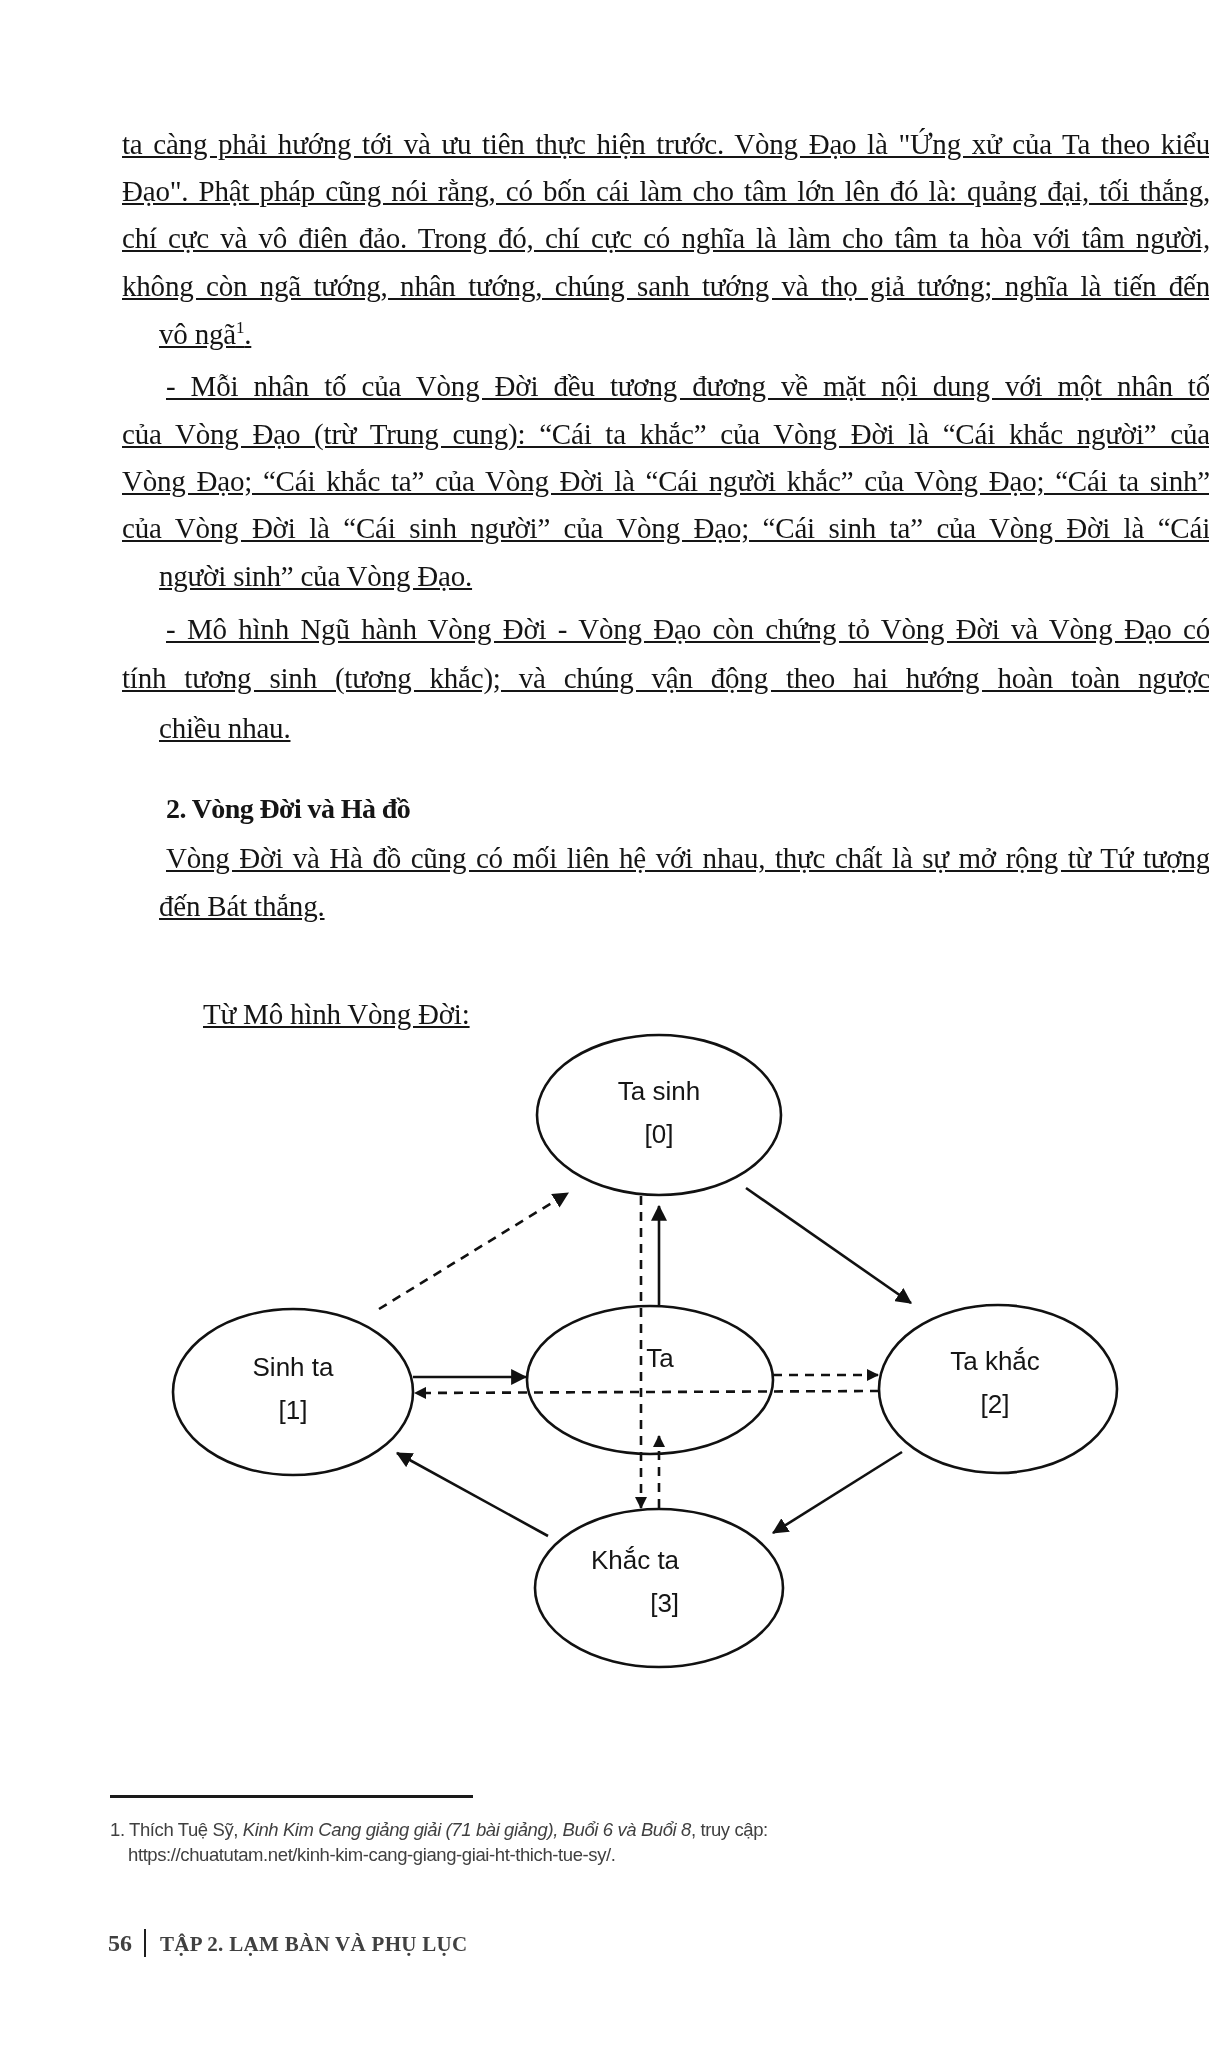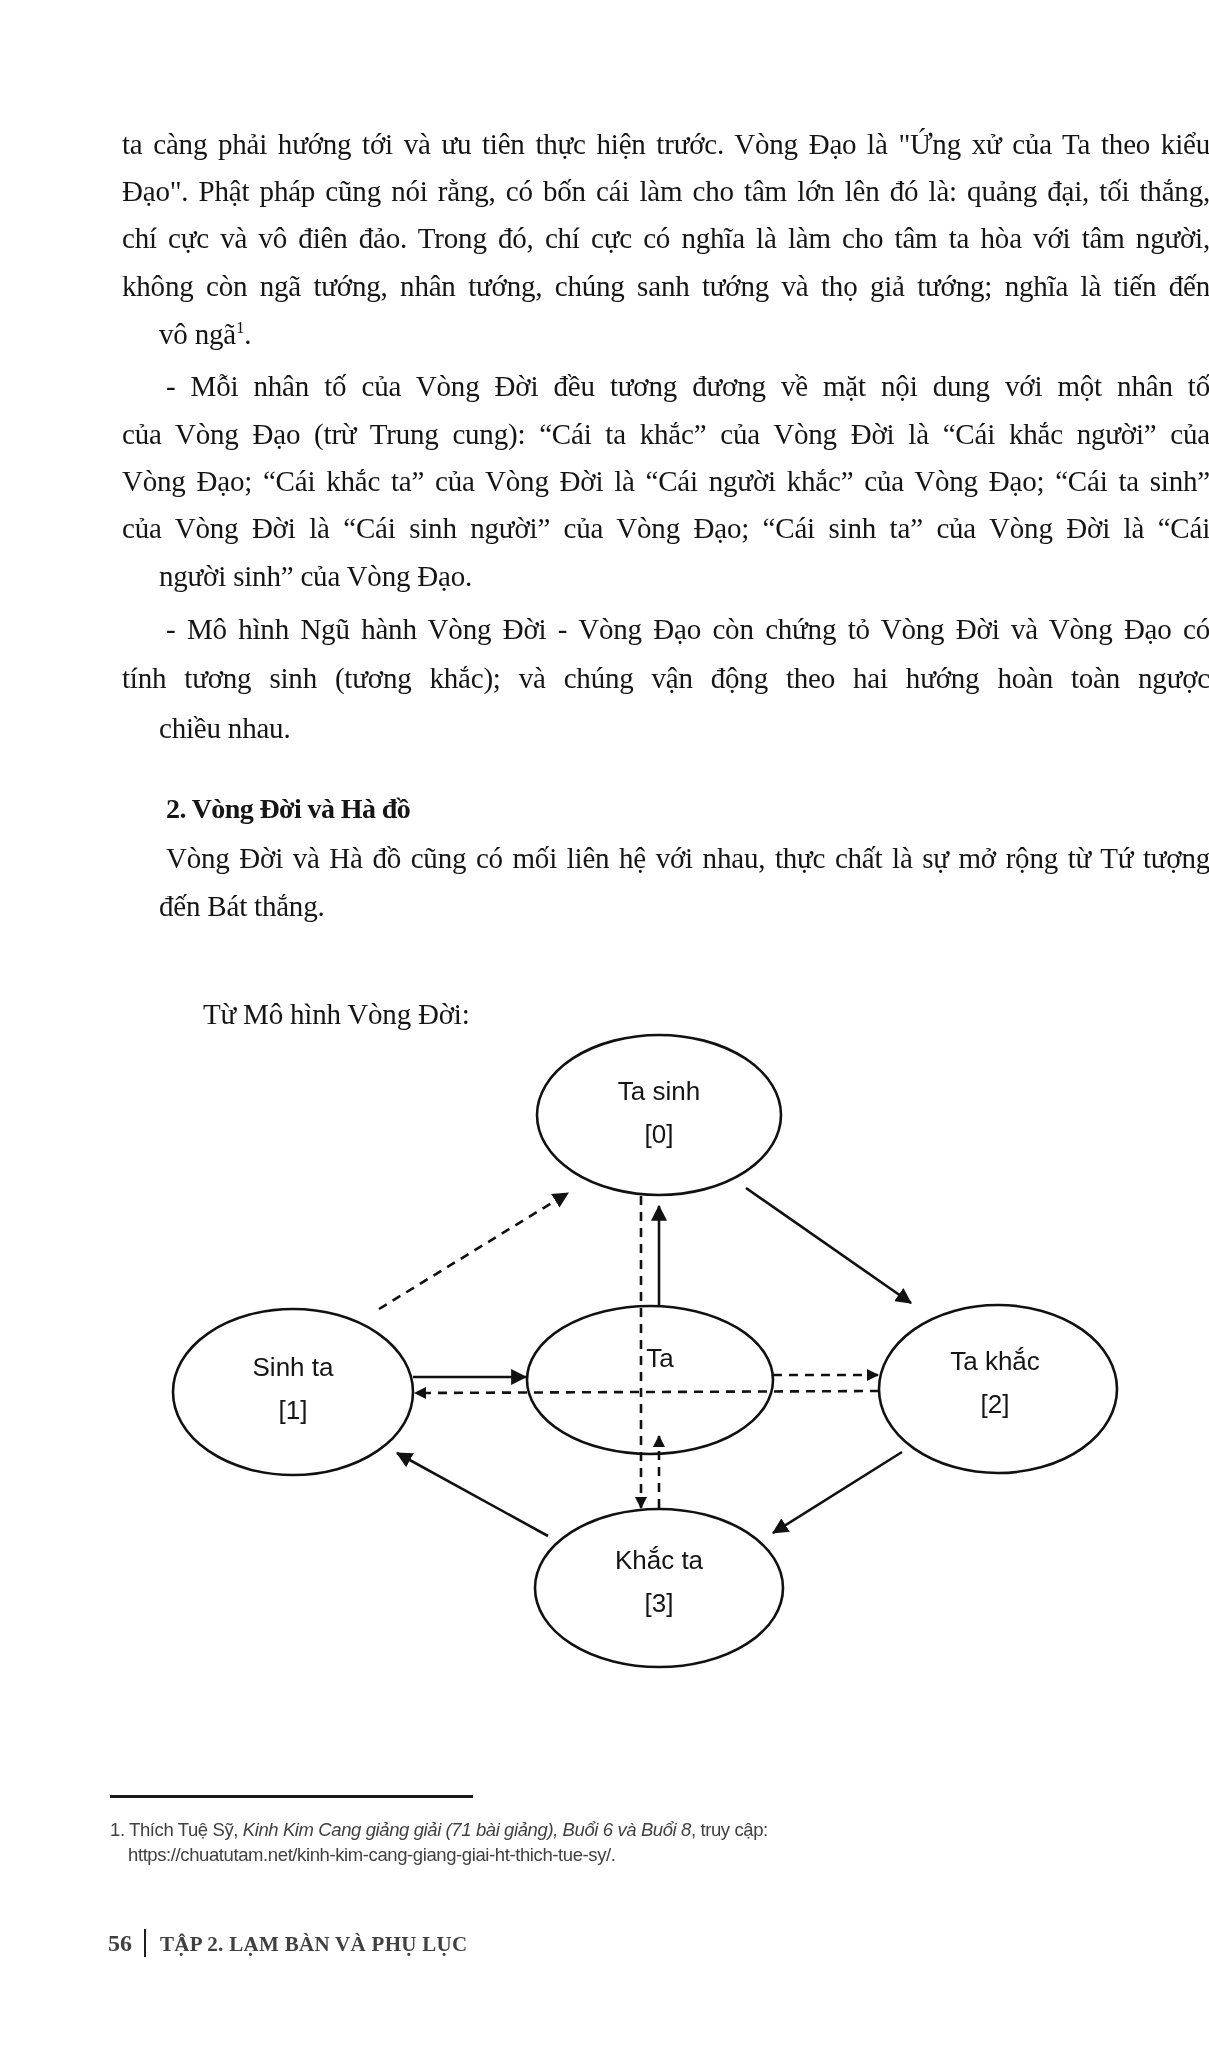--- a/index.html
+++ b/index.html
@@ -4,20 +4,21 @@
 <style>
   html, body { margin:0; padding:0; background:#ffffff; }
   body { width:1209px; height:2048px; position:relative; overflow:hidden; color:#151515; }
   .page { position:absolute; left:0; top:0; width:1209px; height:2048px; }
   .line {
     position:absolute; left:122px; width:1088px; white-space:nowrap;
     font-family:"Liberation Serif", "DejaVu Serif", serif;
     font-size:29px; line-height:36px; height:36px;
     text-align:justify; text-align-last:justify;
     letter-spacing:-0.2px;
+    text-decoration:underline;
   }
   .line.last { text-align-last:left;margin-left:37px; }
   .line.indent { left:166px; width:1044px; }
   .heading {
     position:absolute; left:166px;
     font-family:"Liberation Serif", "DejaVu Serif", serif;
     font-weight:bold; font-size:28px; line-height:36px; letter-spacing:-0.6px;
   }
   sup { font-size:17px; line-height:0; vertical-align:super; }
   .diagram { position:absolute; left:0; top:0; width:1209px; height:2048px; pointer-events:none; }
@@ -110,21 +111,21 @@
     <div>Sinh ta</div>
     <div style="margin-top:13px">[1]</div>
   </div>
   <div class="node-label" style="left:660px; top:1343px;">
     <div>Ta</div>
   </div>
   <div class="node-label" style="left:995px; top:1346px;">
     <div>Ta khắc</div>
     <div style="margin-top:13px">[2]</div>
   </div>
-  <div class="node-label" style="left:659px; top:1545px;">
+  <div class="node-label" style="left:635px; top:1545px;text-align:right;">
     <div>Khắc ta</div>
     <div style="margin-top:13px">[3]</div>
   </div>
 
   <div class="fn-rule"></div>
   <div class="footnote" style="top:1818px"><span>1.</span> <span>Thích Tuệ Sỹ,</span> <i>Kinh Kim Cang giảng giải (71 bài giảng), Buổi 6 và Buổi 8</i><span>, truy cập:</span></div>
   <div class="footnote" style="top:1843px; left:128px;">https://chuatutam.net/kinh-kim-cang-giang-giai-ht-thich-tue-sy/.</div>
 
   <div class="footer"><span>56</span><span class="sep"></span><span class="title">TẬP 2. LẠM BÀN VÀ PHỤ LỤC</span></div>
 </div>

